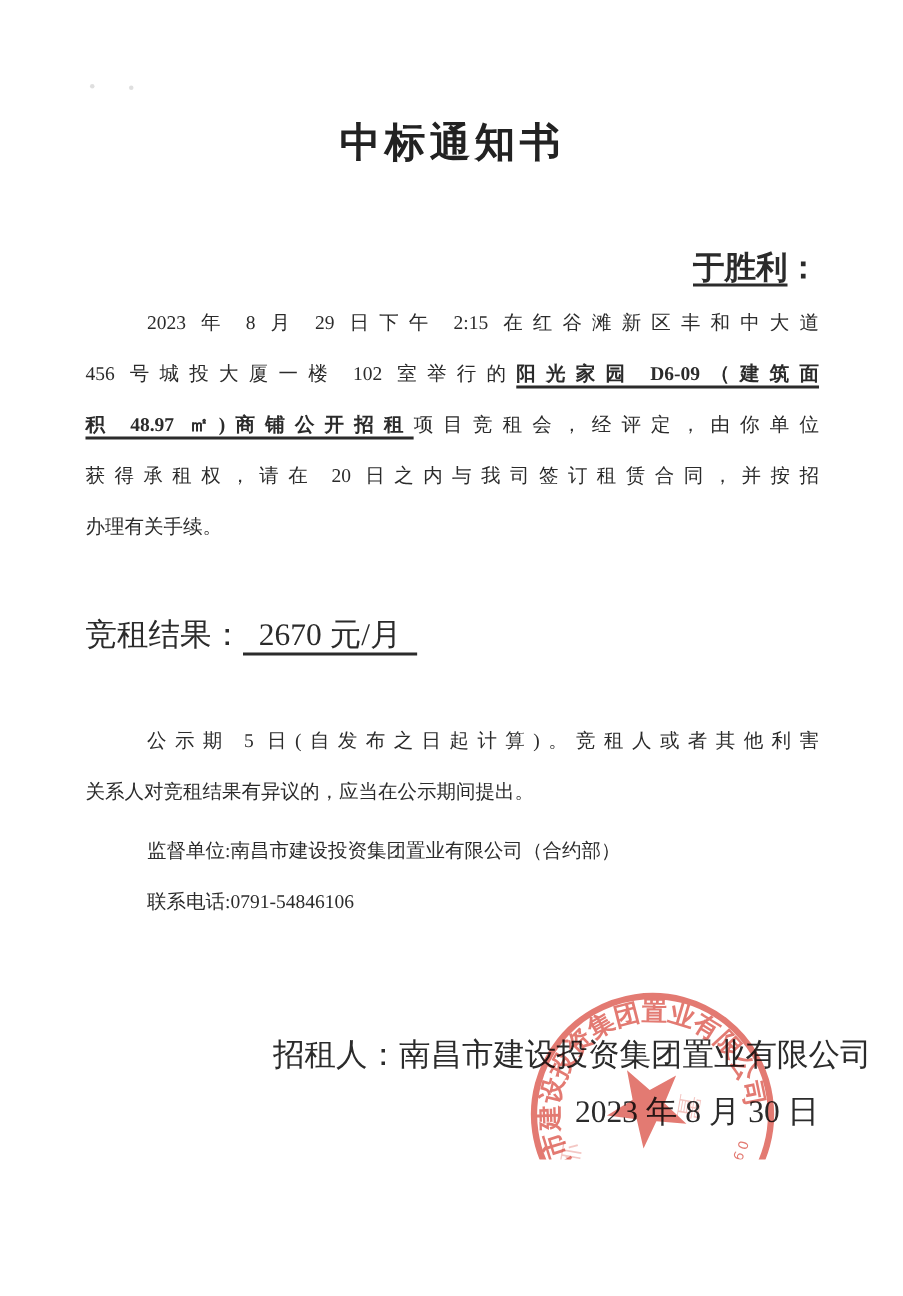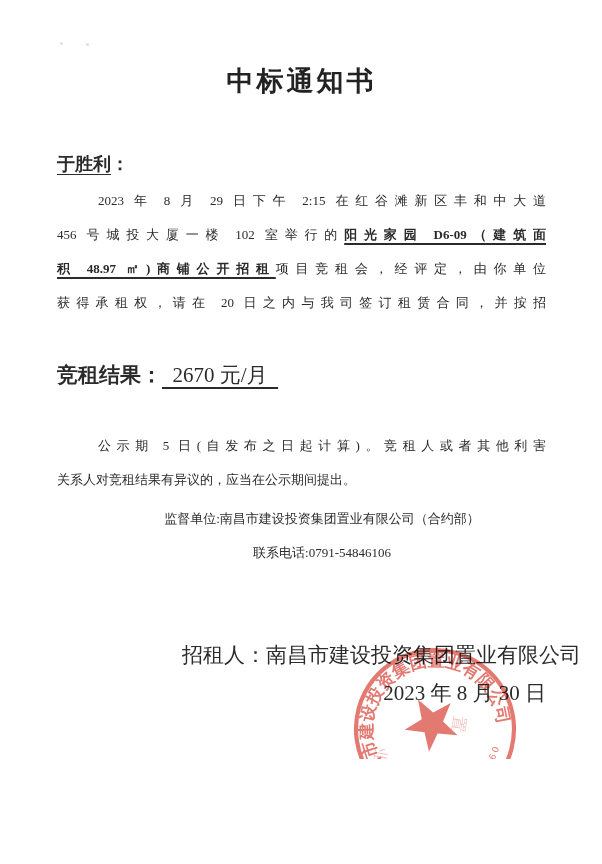--- a/index.html
+++ b/index.html
@@ -1,40 +1,40 @@
 <!DOCTYPE html>
 <html><head>
 <meta charset="utf-8">
 <style>
   html,body { margin:0; padding:0; background:#ffffff; }
   .page {
     position: relative;
     width: 602px; height: 757px;
-    margin: 2px auto;
+    margin: 16px auto;
     background: #ffffff;
     overflow: hidden;
     font-family: "Liberation Serif", "DejaVu Serif", serif;
     color: #2b2b2b;
     box-sizing: border-box;
     padding: 62px 56px 0 57px;
   }
   .title {
     font-size: 27px; line-height: 34px; font-weight: bold;
     text-align: center; letter-spacing: 3px; margin: 0;
     color: #222;
   }
-  .salutation { margin-top: 52px; font-size: 18px; line-height: 29px; font-weight: bold; white-space: nowrap; }
+  .salutation { margin-top: 52px; font-size: 21px; line-height: 29px; font-weight: bold; white-space: nowrap; text-align: right; }
   .salutation .uname { text-decoration: underline; text-underline-offset: 4px; }
   .para1 { margin-top: 5px; }
   .ln { font-size: 13px; line-height: 34px; white-space: nowrap; }
   .j  { text-align: justify; text-align-last: justify; }
-  .ind { padding-left: 41px; text-align: center; }
+  .ind { padding-left: 41px; }
   .bu { font-weight: bold; text-decoration: underline; text-underline-offset: 4px; text-decoration-thickness: 1.5px; }
   .result { margin-top: 41px; font-size: 21px; line-height: 29px; white-space: nowrap; }
-  .result .lbl { font-weight: bold; }
+  .result .lbl { font-weight: normal; }
   .result .val { font-weight: normal; text-decoration: underline; text-underline-offset: 5px; white-space: pre; }
   .para2 { margin-top: 39px; }
   .sup { margin-top: 5px; }
   .signature { margin-top: 71px; font-size: 21px; }
   .sig-l1 { margin-left: 125px; line-height: 29px; white-space: nowrap; }
   .sig-l2 { margin-left: 266px; margin-top: 9px; line-height: 29px; white-space: nowrap; text-align: right; }
   .stamp {
     position: absolute; left: 330px; top: 622px;
     width: 210px; height: 210px;
     mix-blend-mode: multiply;
@@ -51,20 +51,21 @@
 
   <h1 class="title">中标通知书</h1>
 
   <div class="salutation"><span class="uname">于胜利</span><span>：</span></div>
 
   <div class="para1">
     <div class="ln j ind"><span>2023 年 8 月 29 日下午 2:15 在红谷滩新区丰和中大道</span></div>
     <div class="ln j"><span>456 号城投大厦一楼 102 室举行的</span><span class="bu">阳光家园 D6-09（建筑面</span></div>
     <div class="ln j"><span class="bu">积 48.97 ㎡)商铺公开招租</span><span>项目竞租会，经评定，由你单位</span></div>
     <div class="ln j"><span>获得承租权，请在 20 日之内与我司签订租赁合同，并按招</span></div>
+    <div class="ln"><span>办理有关手续。</span></div>
   </div>
 
   <div class="result"><span class="lbl">竞租结果：</span><span class="val">  2670 元/月  </span></div>
 
   <div class="para2">
     <div class="ln j ind"><span>公示期 5 日(自发布之日起计算)。竞租人或者其他利害</span></div>
     <div class="ln"><span>关系人对竞租结果有异议的，应当在公示期间提出。</span></div>
     <div class="ln ind sup"><span>监督单位:南昌市建设投资集团置业有限公司（合约部）</span></div>
     <div class="ln ind"><span>联系电话:0791-54846106</span></div>
   </div>

